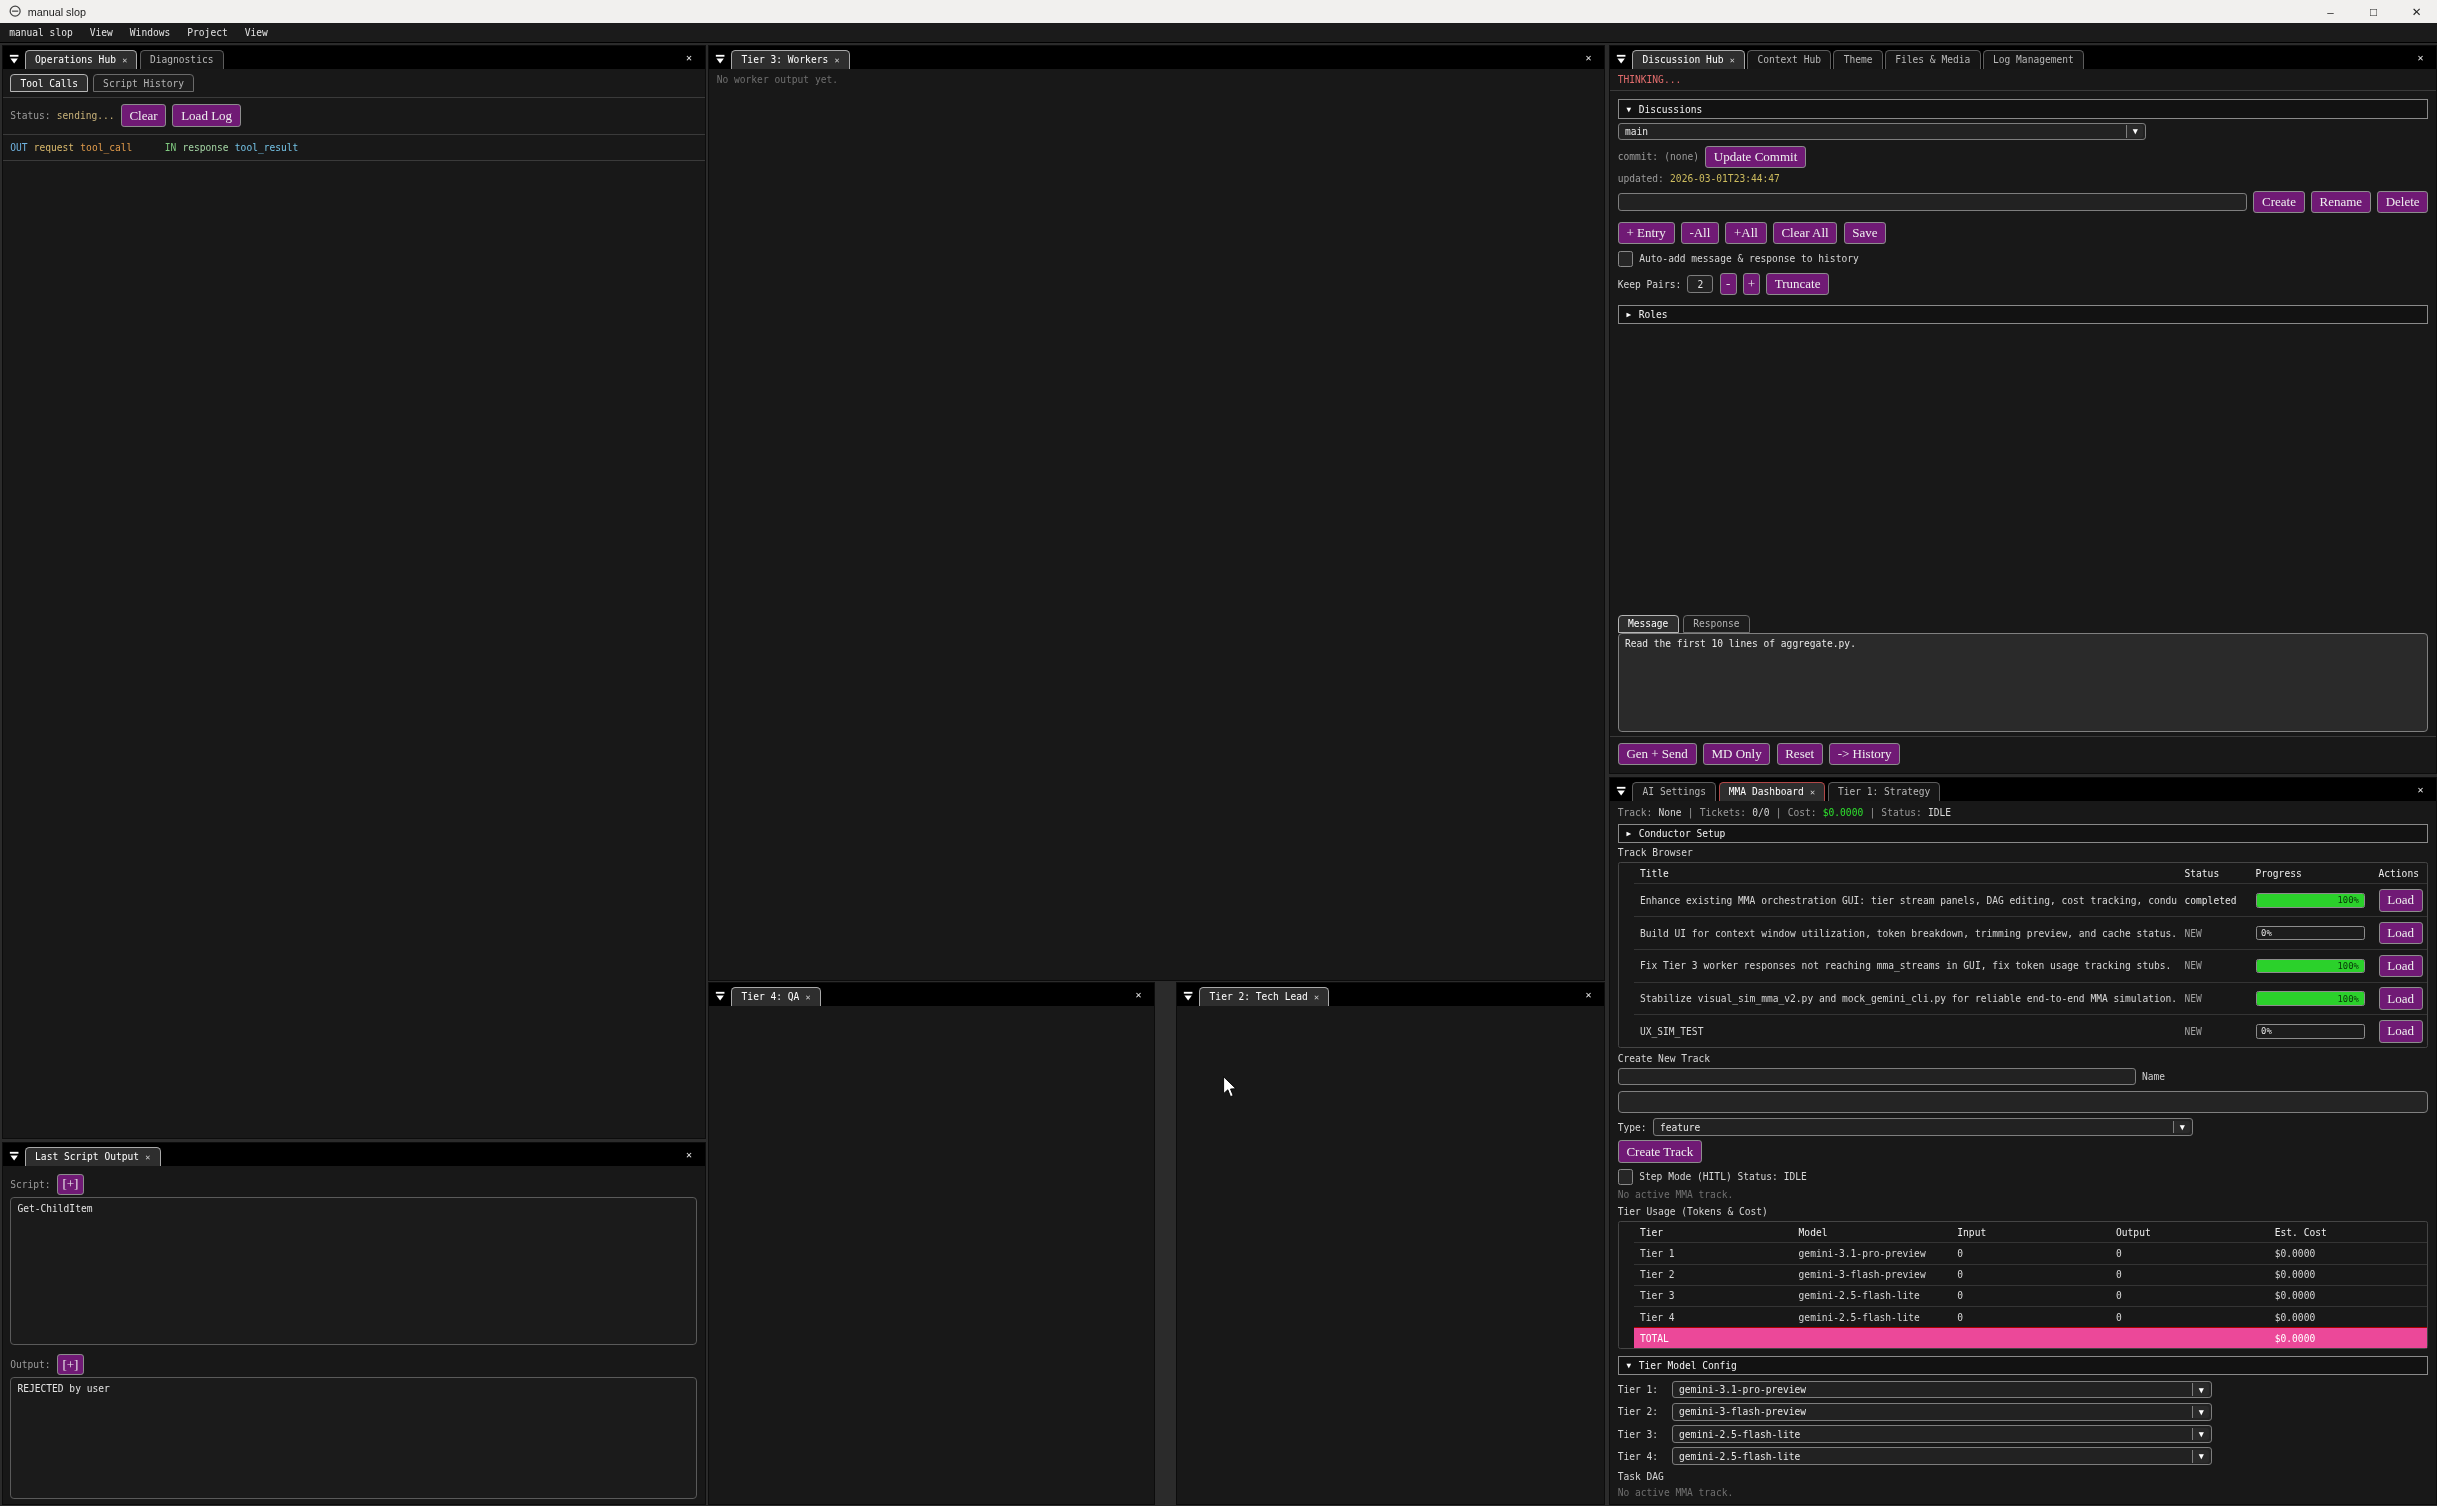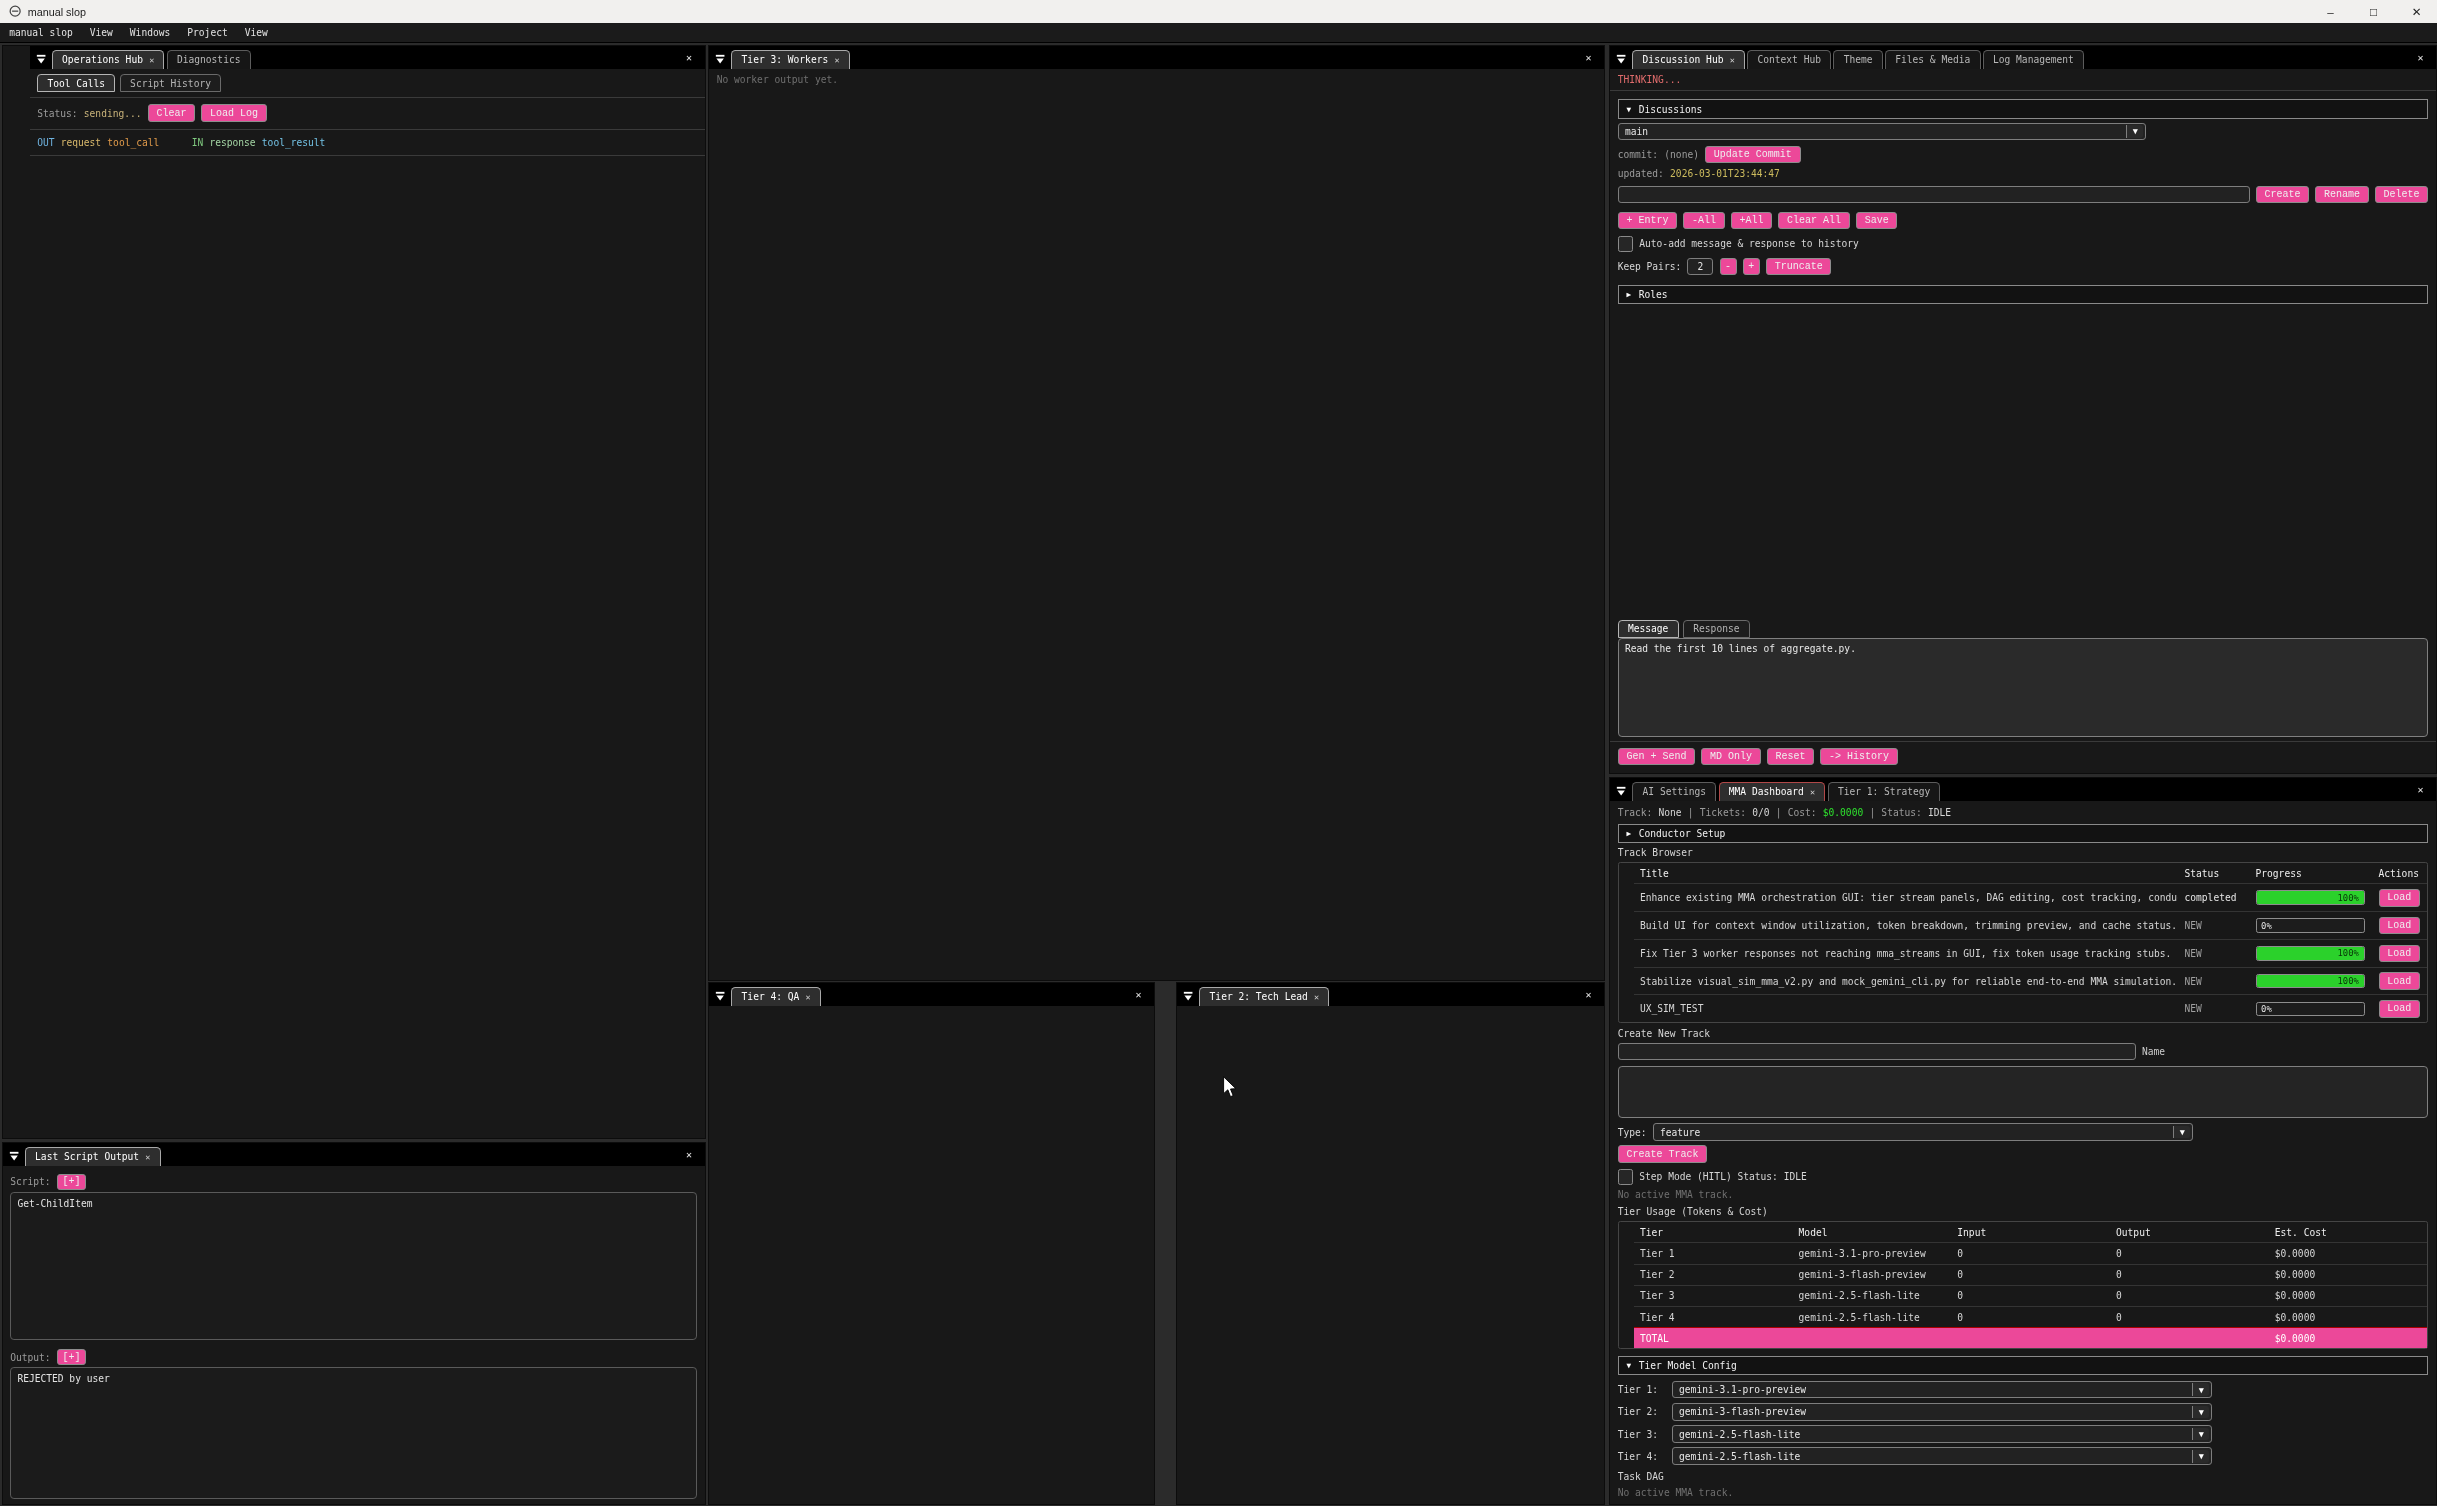--- a/index.html
+++ b/index.html
@@ -40,22 +40,22 @@
   .hr { border-top:0.8px solid #3a3a3a; margin:4.6px -7.7px; }
   .row { display:flex; align-items:center; gap:6.2px; margin:2.3px 0; }
   .dim { color:#9b9b9b; } .dimmer { color:#6f6f6f; }
   
   .chiprow { display:flex; gap:4.6px; }
   .chip { padding:2.3px 9.2px; border:0.8px solid #6a6a6a; border-radius:3.9px 3.9px 0 0;
     background:#1d1d1d; color:#b5b5b5; }
   .chip.sel { background:#2d2d2d; border-color:#b5b5b5; color:#fff; }
   
   .btn { display:inline-flex; align-items:center; justify-content:center;
-    background:#ec4899; border:0.8px solid #8d8d8d; border-radius:3.1px;
-    color:#efefef; padding:2.3px 7.7px; font-family:Liberation Mono, monospace; font-size:10px; white-space:nowrap; }
+    background:#701a75; border:0.8px solid #8d8d8d; border-radius:3.1px;
+    color:#efefef; padding:2.3px 7.7px; font-family:Liberation Serif, serif; font-size:13px; white-space:nowrap; }
   .input, .select { background:#222; border:0.8px solid #7e7e7e; border-radius:3.1px;
     color:#e8e8e8; padding:2.3px 6.2px; font-family:inherit; font-size:9.6px; }
   .select { display:flex; align-items:center; position:relative; padding-right:23px; }
   .arrowbox { position:absolute; right:1.5px; top:1.5px; bottom:1.5px; width:17px;
     display:flex; align-items:center; justify-content:center;
     border-left:0.8px solid #7e7e7e; color:#fff; font-size:8.5px; background:#2a2a2a; border-radius:0 2.3px 2.3px 0; }
   .tarea { background:#2a2a2a; border:0.8px solid #808080; border-radius:3.9px;
     color:#e8e8e8; padding:4.6px 6.2px; font-family:inherit; font-size:9.6px; resize:none; width:100%; }
   .darkbox { background:#1b1b1b; border:0.8px solid #5a5a5a; border-radius:3.9px;
     color:#e3e3e3; padding:4.6px 6.2px; font-family:inherit; font-size:9.6px; }
@@ -113,21 +113,21 @@
   </div>
 
   <div class="menubar">
     <span>manual slop</span>
     <span>View</span>
     <span>Windows</span>
     <span>Project</span>
     <span>View</span>
   </div>
 
-  <div class="panel" style="left:1.5px; top:45px; width:704px; height:1094px;padding-left:27px;">
+  <div class="panel" style="left:1.5px; top:45px; width:704px; height:1094px;">
     <div class="tabbar">
       <span class="dock">
         <svg width="12.3" height="12.3" viewBox="0 0 20 20">
             <rect x="3" y="3" width="14" height="3" fill="#fff"></rect>
             <path d="M4 9 L16 9 L10 17 Z" fill="#fff"></path>
           </svg>
       </span>
       <div class="tab sel">
         <span>Operations Hub</span>
         <span class="x">✕</span>

